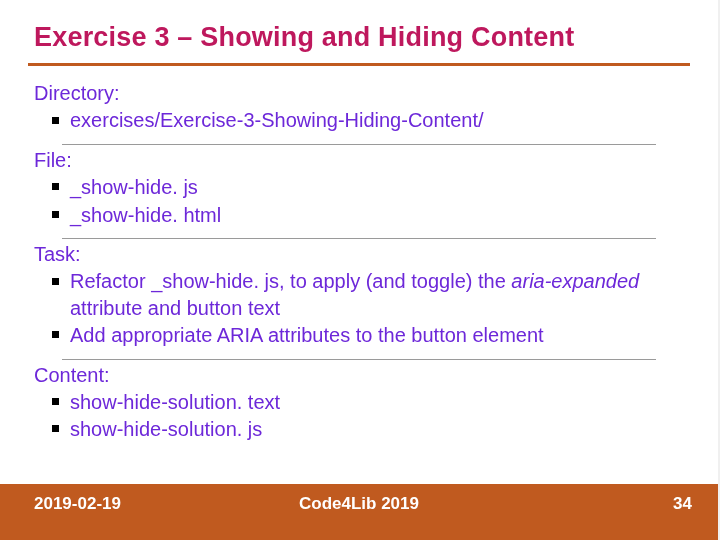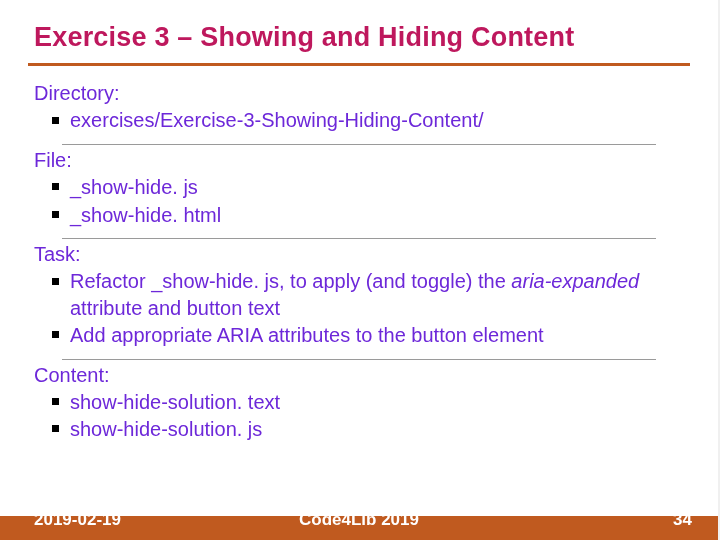--- a/index.html
+++ b/index.html
@@ -47,21 +47,21 @@
     margin: 10px 28px 0 28px;
     border: none;
     border-top: 1px solid #9a9a9a;
   }
   .italic { font-style: italic; }
   .footer {
     position: absolute;
     left: 0;
     bottom: 0;
     width: 100%;
-    height: 24px;
+    height: 56px;
     background: #c05a1f;
     color: #fff;
     font-weight: bold;
     font-size: 17px;
     display: flex;
     align-items: center;
     justify-content: space-between;
     padding: 0 26px 17px 34px;
   }
   .footer-center {

